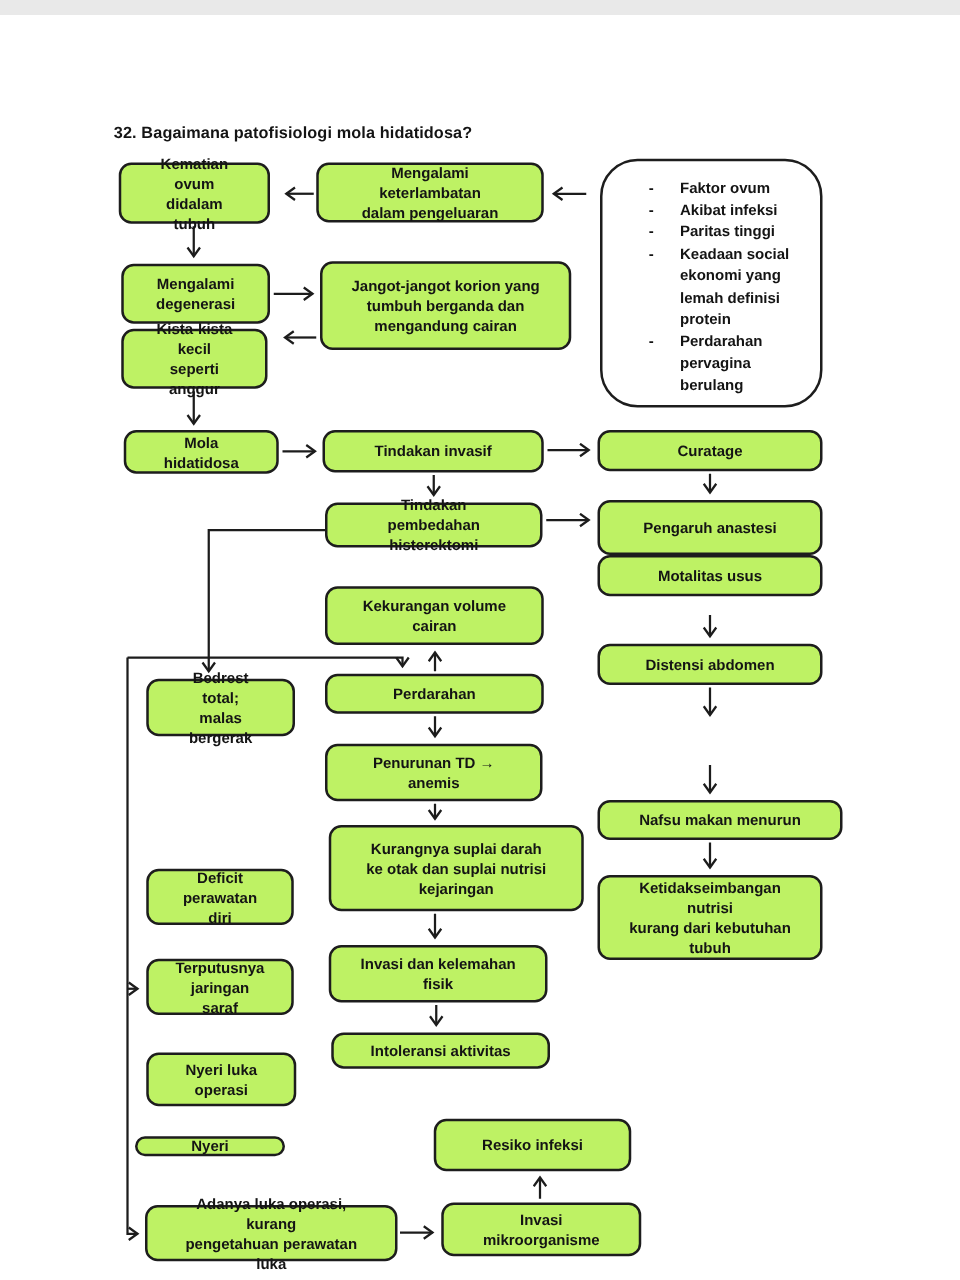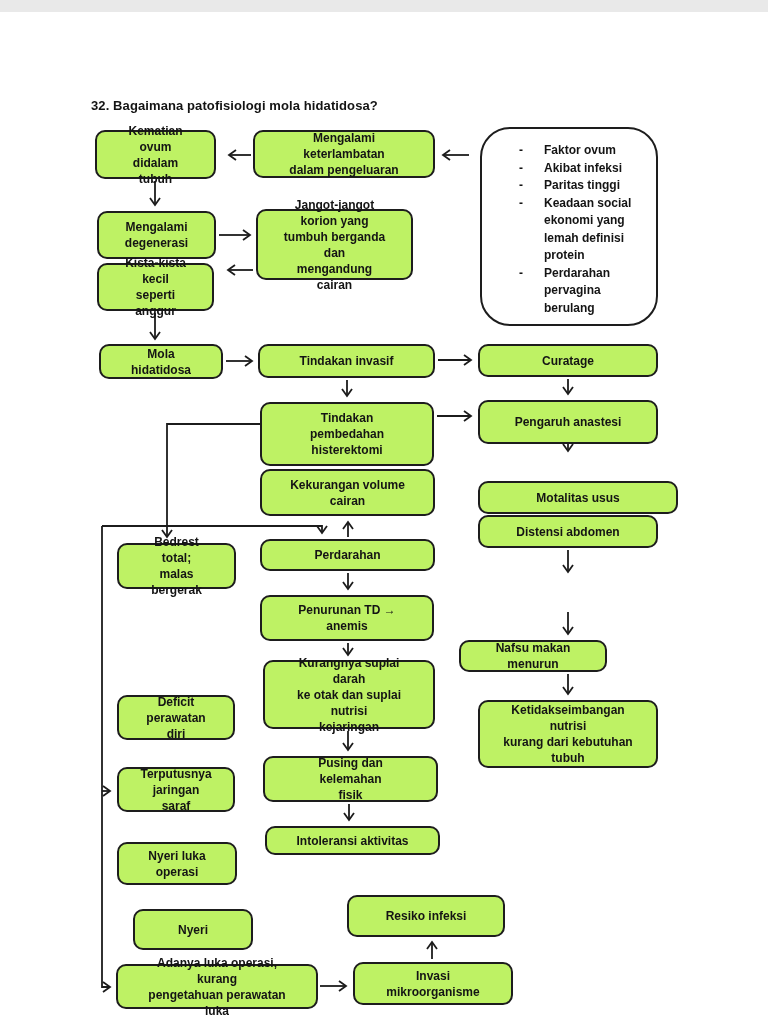--- a/index.html
+++ b/index.html
@@ -103,55 +103,55 @@
 berulang</span>
     </div>
   </div>
 
   <div class="node" style="left:95px;top:118px;width:121px;height:49px">Kematian ovum
 didalam tubuh</div>
   <div class="node" style="left:253px;top:118px;width:182px;height:48px">Mengalami keterlambatan
 dalam pengeluaran</div>
   <div class="node" style="left:97px;top:199px;width:119px;height:48px">Mengalami
 degenerasi</div>
-  <div class="node" style="left:256px;top:197px;width:157px;height:71px">Jangot-jangot korion yang
+  <div class="node" style="left:256px;top:197px;width:201px;height:71px">Jangot-jangot korion yang
 tumbuh berganda dan
 mengandung cairan</div>
   <div class="node" style="left:97px;top:251px;width:117px;height:48px">Kista-kista kecil
 seperti anggur</div>
   <div class="node" style="left:99px;top:332px;width:124px;height:35px">Mola hidatidosa</div>
   <div class="node" style="left:258px;top:332px;width:177px;height:34px">Tindakan invasif</div>
   <div class="node" style="left:478px;top:332px;width:180px;height:33px">Curatage</div>
-  <div class="node" style="left:260px;top:390px;width:174px;height:64px">Tindakan pembedahan
+  <div class="node" style="left:260px;top:390px;width:174px;height:36px">Tindakan pembedahan
 histerektomi</div>
   <div class="node" style="left:478px;top:388px;width:180px;height:44px">Pengaruh anastesi</div>
   <div class="node" style="left:260px;top:457px;width:175px;height:47px">Kekurangan volume
 cairan</div>
-  <div class="node" style="left:478px;top:469px;width:200px;height:33px">Motalitas usus</div>
+  <div class="node" style="left:478px;top:432px;width:180px;height:33px">Motalitas usus</div>
   <div class="node" style="left:117px;top:531px;width:119px;height:46px">Bedrest total;
 malas bergerak</div>
   <div class="node" style="left:478px;top:503px;width:180px;height:33px">Distensi abdomen</div>
   <div class="node" style="left:260px;top:527px;width:175px;height:32px">Perdarahan</div>
   <div class="node" style="left:260px;top:583px;width:174px;height:46px">Penurunan TD  →
 anemis</div>
-  <div class="node" style="left:459px;top:628px;width:148px;height:32px">Nafsu makan menurun</div>
-  <div class="node" style="left:263px;top:648px;width:172px;height:69px">Kurangnya suplai darah
+  <div class="node" style="left:478px;top:628px;width:196px;height:32px">Nafsu makan menurun</div>
+  <div class="node" style="left:263px;top:648px;width:204px;height:69px">Kurangnya suplai darah
 ke otak dan suplai nutrisi
 kejaringan</div>
   <div class="node" style="left:478px;top:688px;width:180px;height:68px">Ketidakseimbangan nutrisi
 kurang dari kebutuhan
 tubuh</div>
   <div class="node" style="left:117px;top:683px;width:118px;height:45px">Deficit
 perawatan diri</div>
-  <div class="node" style="left:263px;top:744px;width:175px;height:46px">Pusing dan kelemahan
+  <div class="node" style="left:263px;top:744px;width:175px;height:46px">Invasi dan kelemahan
 fisik</div>
   <div class="node" style="left:117px;top:755px;width:118px;height:45px">Terputusnya
 jaringan saraf</div>
   <div class="node" style="left:265px;top:814px;width:175px;height:29px">Intoleransi aktivitas</div>
   <div class="node" style="left:117px;top:830px;width:120px;height:43px">Nyeri luka
 operasi</div>
   <div class="node" style="left:347px;top:883px;width:158px;height:42px">Resiko infeksi</div>
-  <div class="node" style="left:133px;top:897px;width:120px;height:41px">Nyeri</div>
+  <div class="node" style="left:108px;top:897px;width:120px;height:16px">Nyeri</div>
   <div class="node" style="left:116px;top:952px;width:202px;height:45px">Adanya luka operasi, kurang
 pengetahuan perawatan luka</div>
   <div class="node" style="left:353px;top:950px;width:160px;height:43px">Invasi mikroorganisme</div>
 
 </div>
 
 </body></html>

